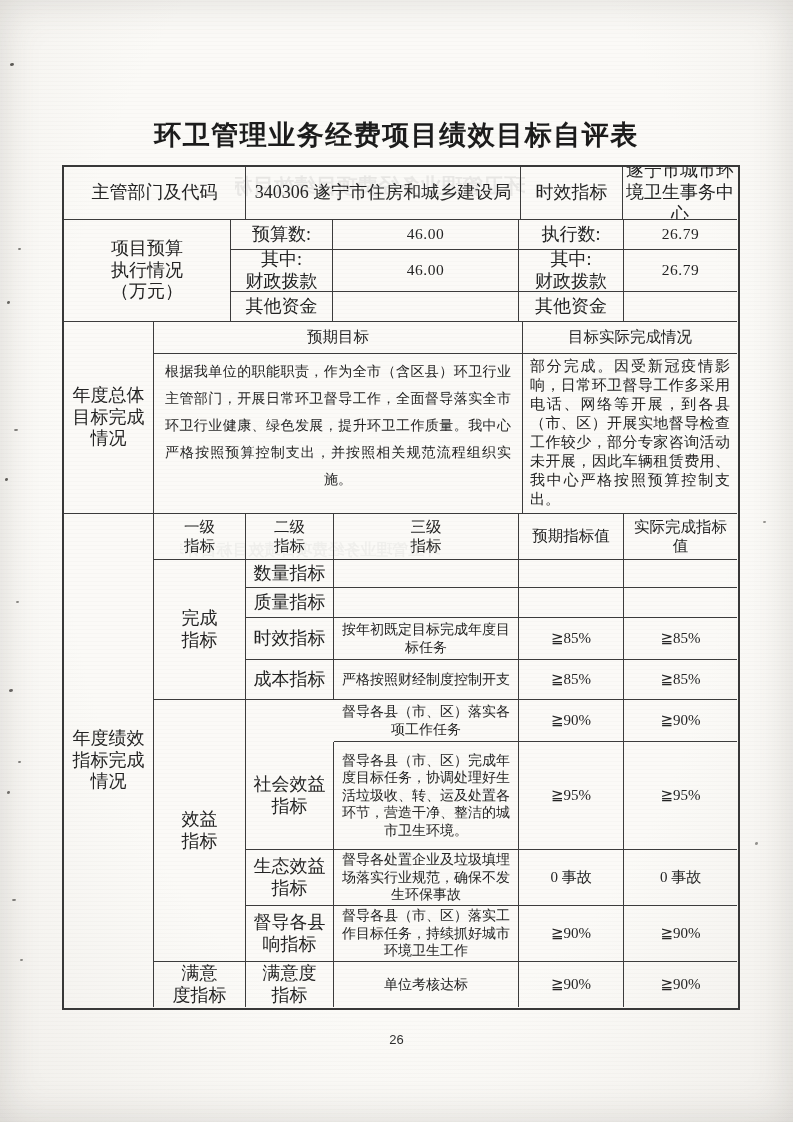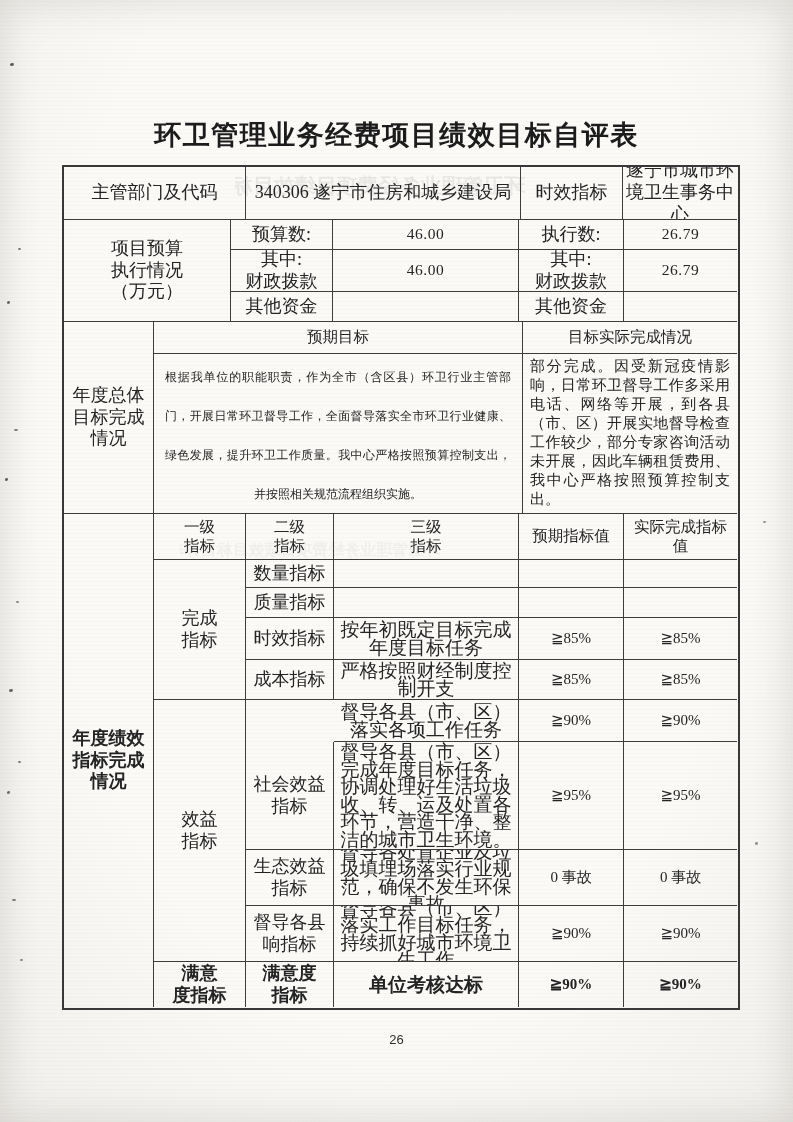--- a/index.html
+++ b/index.html
@@ -38,27 +38,27 @@
   .secC{grid-template-columns:90px 369px 214px;grid-template-rows:32px 160px;}
   .secD{grid-template-columns:90px 92px 88px 185px 105px 113px;
         grid-template-rows:46px 28px 30px 42px 40px 42px 108px 56px 56px 45px;}
   .cl{
     border-right:1.5px solid #3c3c3c;border-bottom:1.5px solid #3c3c3c;
     box-sizing:border-box;display:flex;align-items:center;justify-content:center;
     text-align:center;white-space:pre-line;font-size:15px;line-height:1.22;
     color:#242424;padding:1px 3px;overflow:hidden;
   }
   .nr{border-right:none;}
-  .nb{border-bottom:none;font-weight:bold;}
+  .nb{border-bottom:none;}
   .lbl{font-size:18px;}
   .num{letter-spacing:.5px;font-size:15.5px;}
   .hdr{font-size:15.5px;}
-  .l3{font-size:19px;line-height:17.5px;padding:2px 5px;}
+  .l3{font-size:14px;line-height:17.5px;padding:2px 5px;}
   .txt-exp{
-    font-size:12px;line-height:39px;text-align:justify;text-align-last:center;
+    font-size:14px;line-height:27px;text-align:justify;text-align-last:center;
     padding:4px 11px;align-items:flex-start;
   }
   .txt-act{
     font-size:15px;line-height:19px;text-align:justify;text-align-last:left;
     padding:3px 7px;align-items:flex-start;
   }
   .pageno{
     position:absolute;left:0;top:1032px;width:100%;text-align:center;
     font-family:"Liberation Sans","DejaVu Sans",sans-serif;font-size:13px;color:#2e2e2e;
   }

